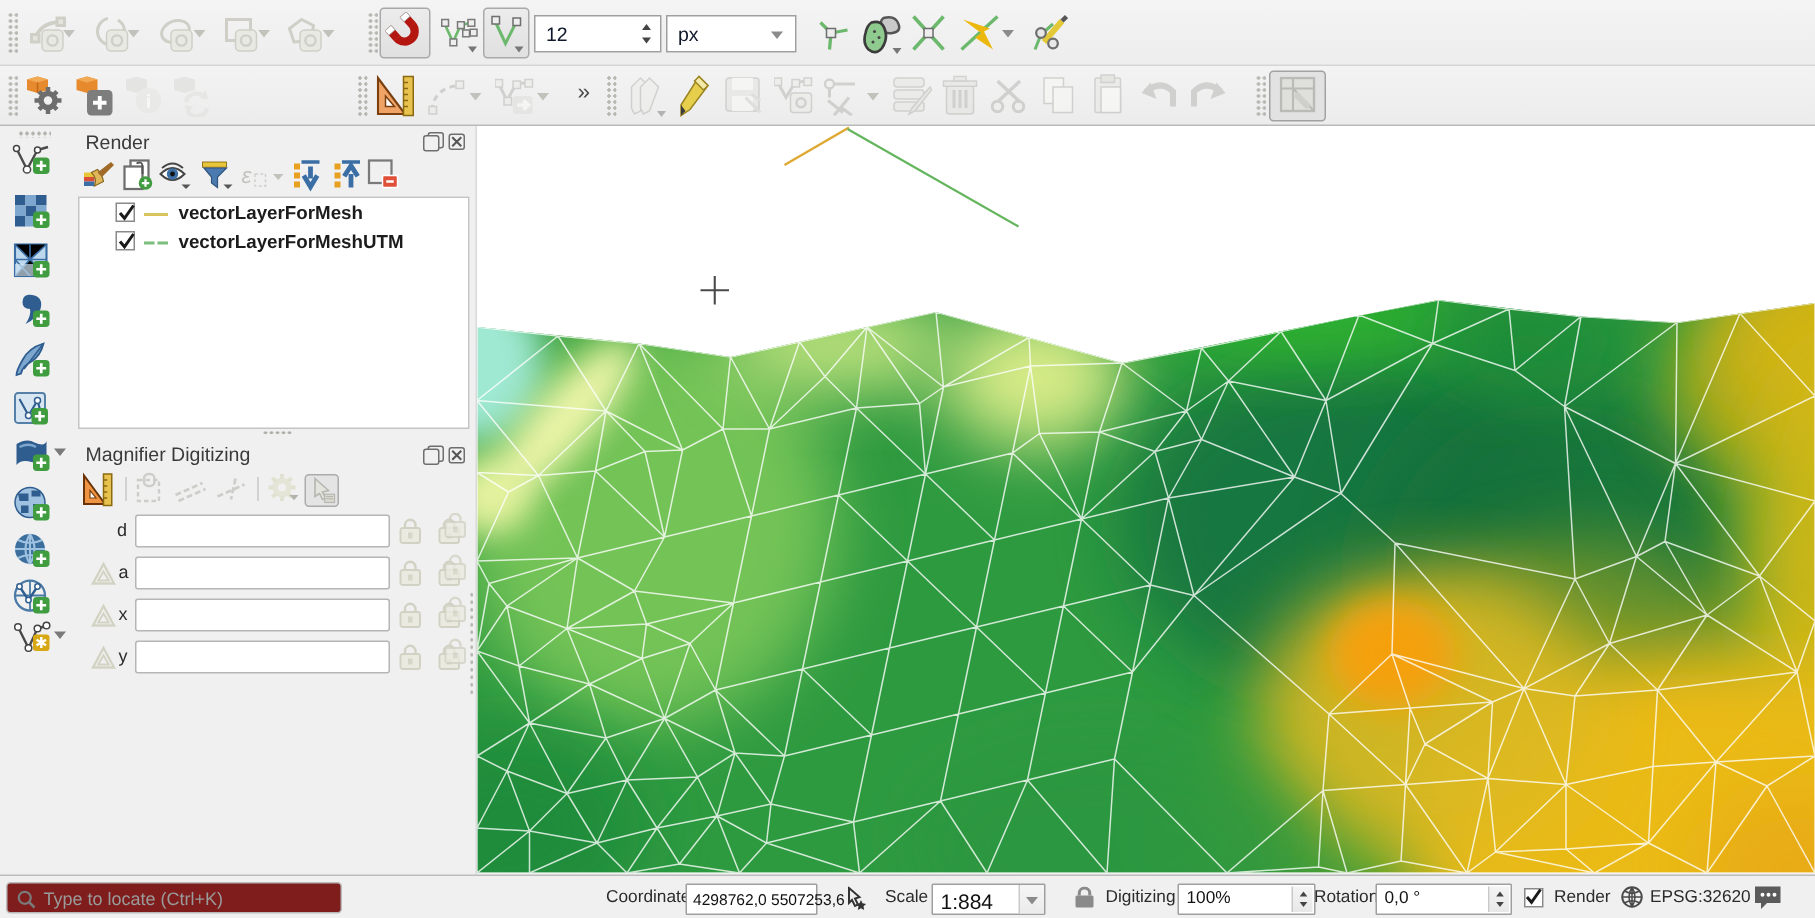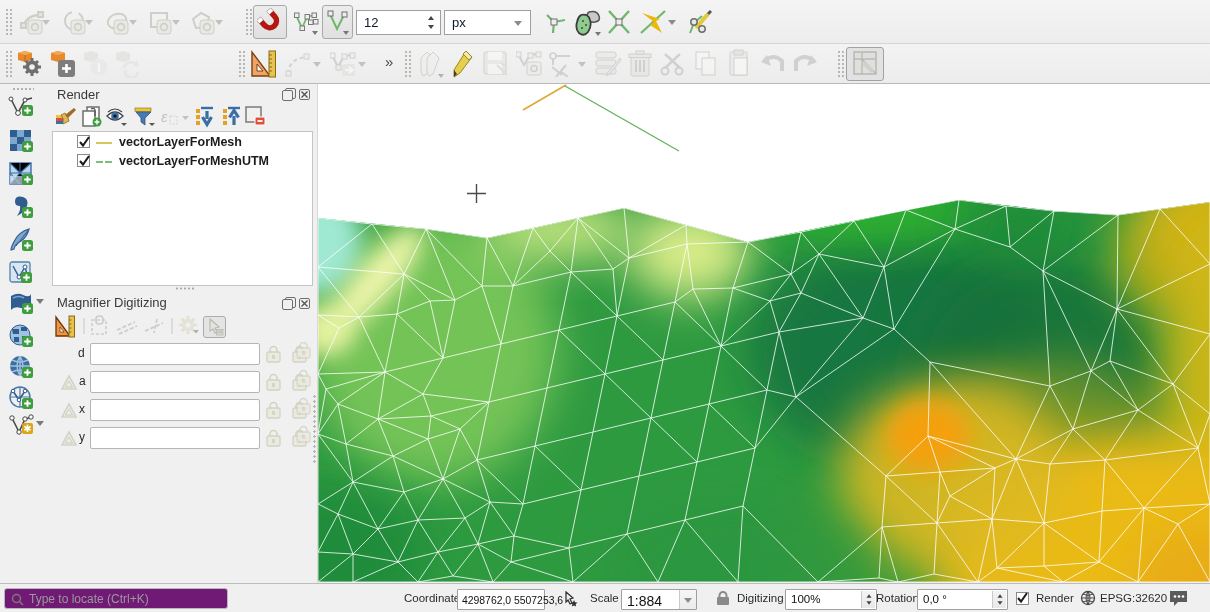--- a/index.html
+++ b/index.html
@@ -597,21 +597,21 @@
       <path d="M9 3 L16 16 L2 16Z" fill="none" stroke="#d3d3c4" stroke-width="1.6"></path>
       <path d="M9 8 L12.5 14 L5.5 14Z" fill="none" stroke="#d3d3c4" stroke-width="1.3"></path>
     </g>
 <g transform="translate(0,56)">
       <path d="M9 3 L16 16 L2 16Z" fill="none" stroke="#d3d3c4" stroke-width="1.6"></path>
       <path d="M9 8 L12.5 14 L5.5 14Z" fill="none" stroke="#d3d3c4" stroke-width="1.3"></path>
     </g>
 </svg>
 
 <div class="abs" id="status">
- <div class="sfield" style="left:4px;top:4px;width:224px;height:21px;background:#701a75;border-color:#b9b9b9;border-radius:3px">
+ <div class="sfield" style="left:4px;top:4px;width:224px;height:21px;background:#7f1d1d;border-color:#b9b9b9;border-radius:3px">
    <svg class="abs" style="left:6px;top:4px" width="13" height="13" viewBox="0 0 13 13">
         <circle cx="5.5" cy="5.5" r="4" fill="none" stroke="#7a7a7a" stroke-width="1.5"></circle>
         <path d="M8.5 8.5 L12 12" stroke="#7a7a7a" stroke-width="1.7"></path>
       </svg>
    <span style="position:absolute;left:24px;top:3px;color:#9a9a9a;font-size:12px">Type to locate (Ctrl+K)</span>
  </div>
  <span class="slabel" style="left:404px">Coordinate</span>
  <div class="sfield" style="left:457px;width:88px">
       <span style="position:absolute;left:4px;top:5px;font-size:10.4px;white-space:nowrap">4298762,0 5507253,6</span>
     </div>

